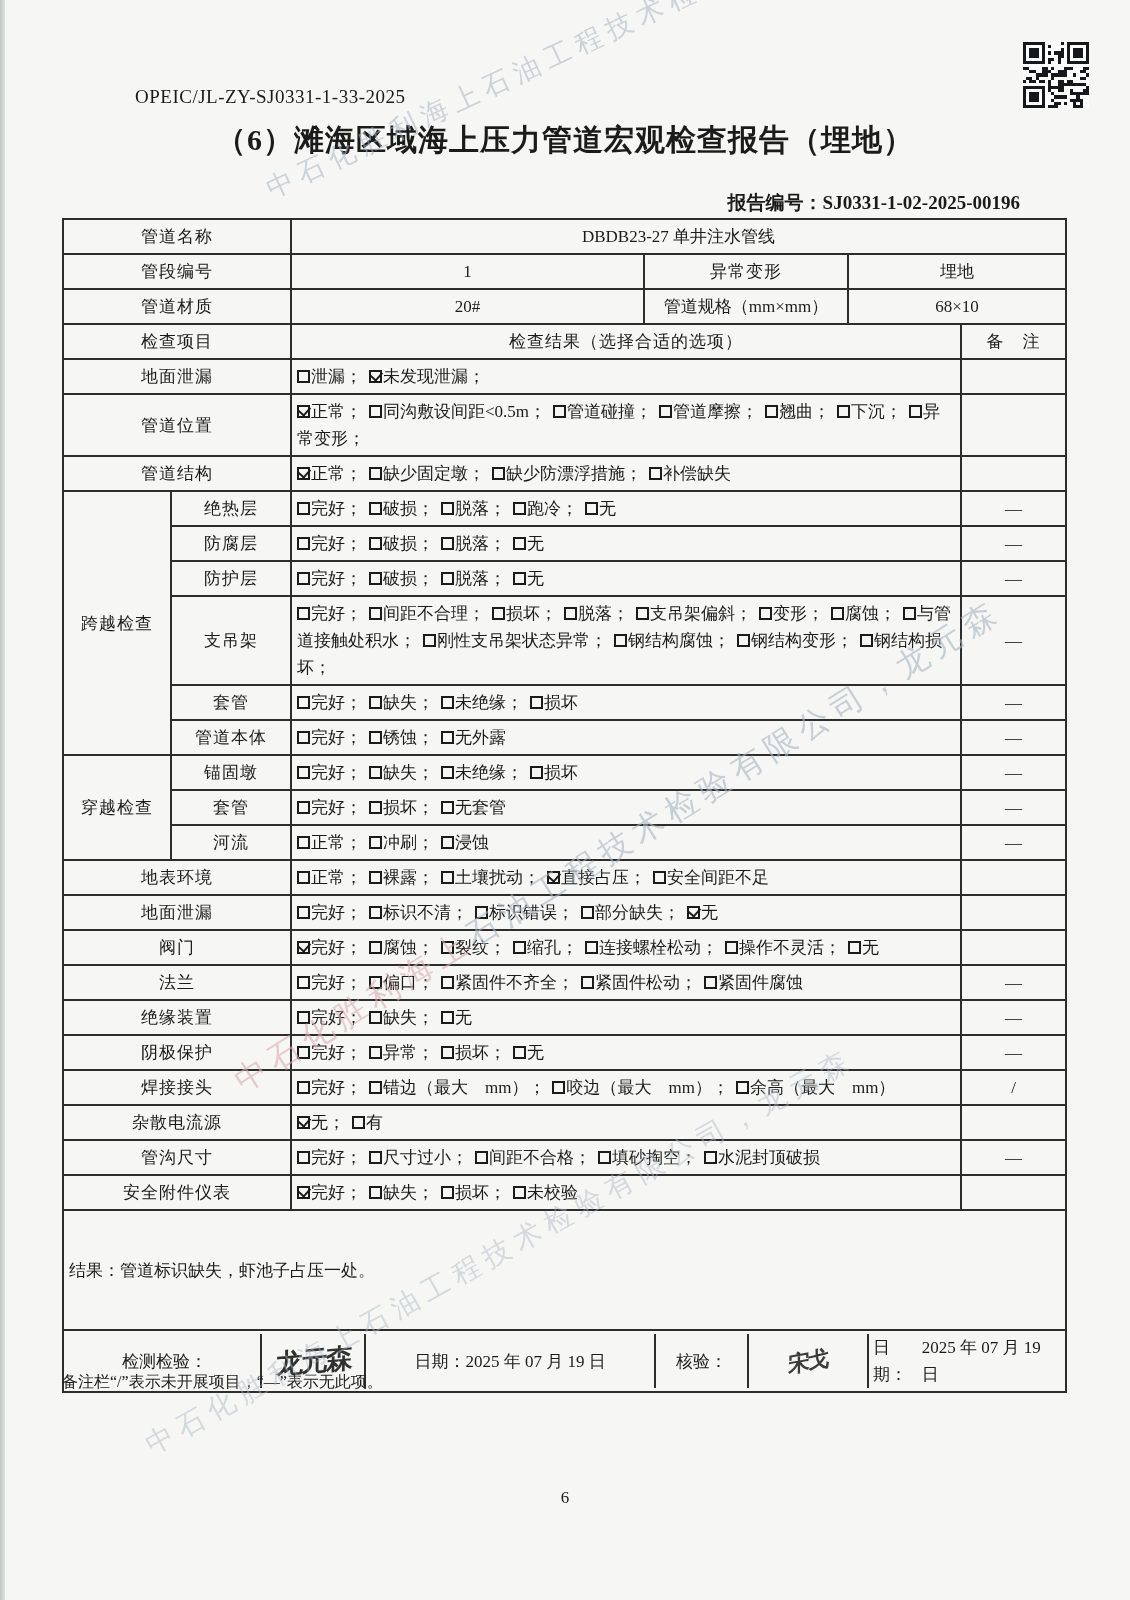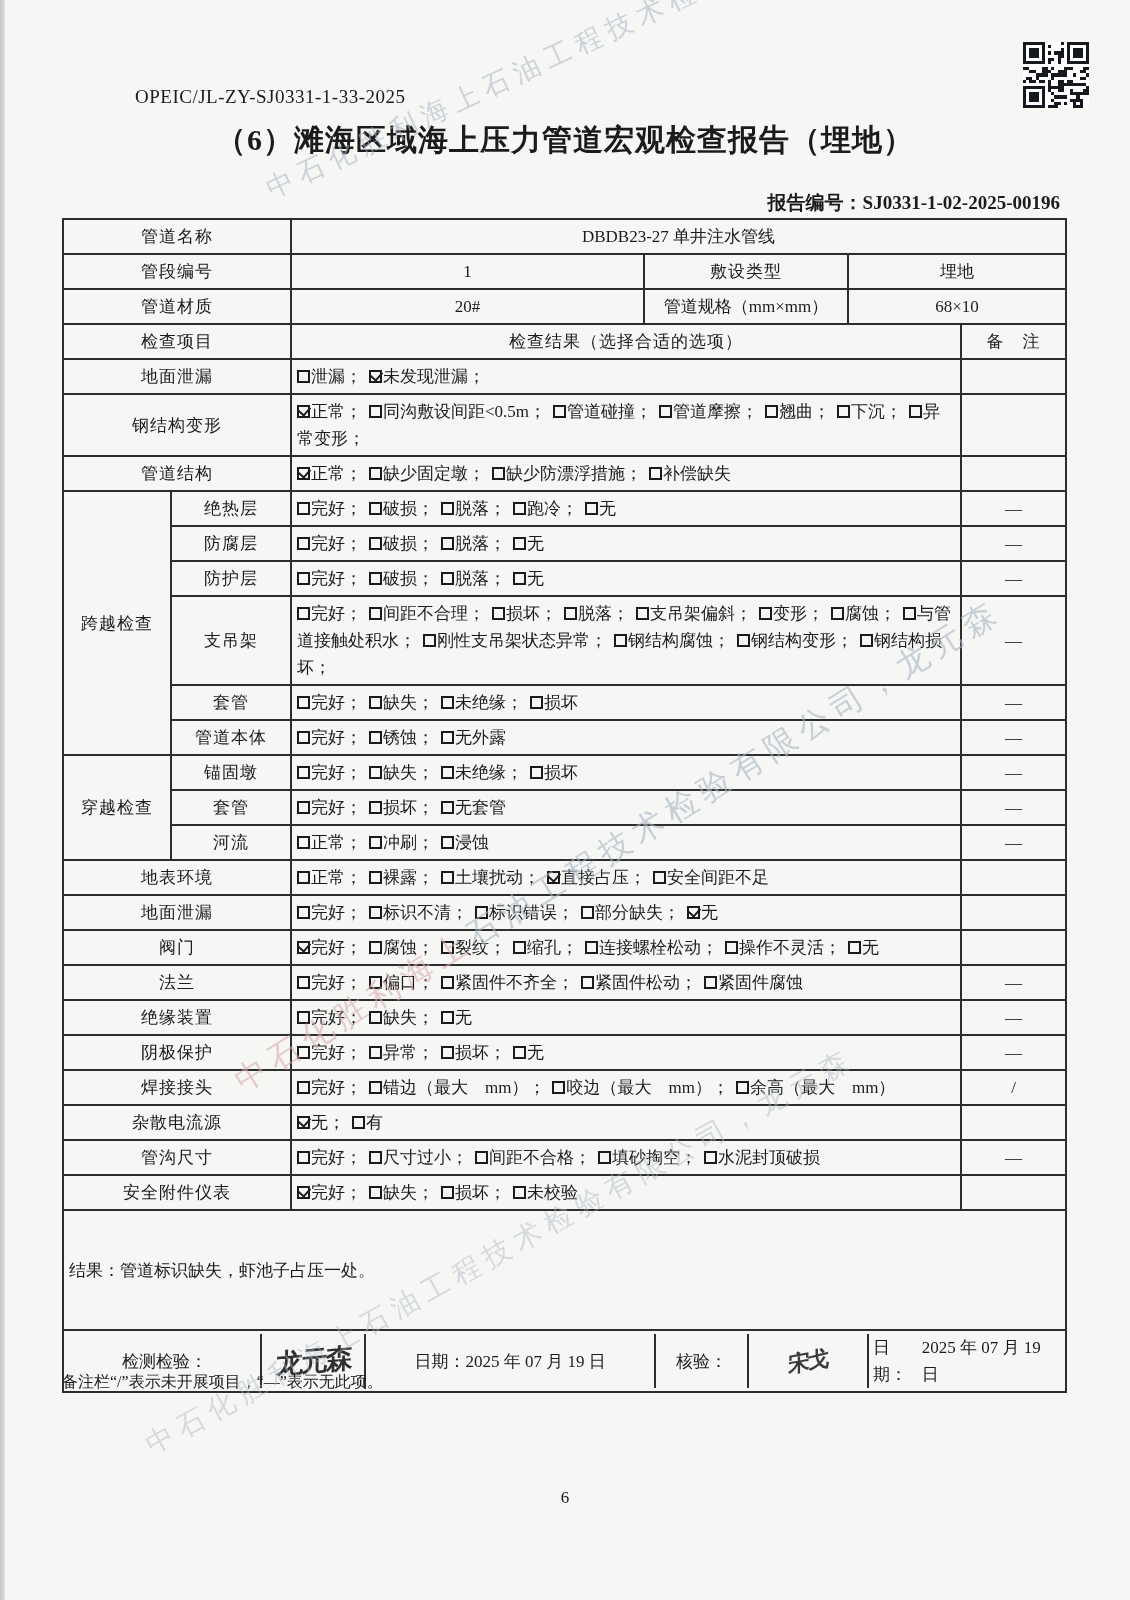--- a/index.html
+++ b/index.html
@@ -12,21 +12,21 @@
     background:var(--page-bg); overflow:hidden;
     font-family:"Liberation Serif","DejaVu Serif",serif;
     color:var(--text); font-size:17px;
   }
   .scan-edge{position:absolute;left:0;top:0;width:5px;height:100%;
     background:linear-gradient(90deg,#b7bcb8,#d9ddd9);opacity:.8;}
   .doc-code{position:absolute;left:135px;top:86px;font-size:19px;letter-spacing:.5px;}
   .title{position:absolute;left:0;top:120px;width:100%;text-align:center;
     font-size:30px;font-weight:bold;letter-spacing:1px;}
   .report-no{position:absolute;left:0;top:190px;width:1130px;box-sizing:border-box;
-    text-align:right;padding-right:70px;font-size:19px;font-weight:600;}
+    text-align:right;padding-right:110px;font-size:19px;font-weight:600;}
   .qr{position:absolute;left:1023px;top:42px;width:66px;height:66px;}
 
   table.report{
     position:absolute;left:62px;top:218px;width:1003px;
     border-collapse:collapse;table-layout:fixed;
     font-size:17px;
   }
   table.report td{
     border:2px solid var(--border); padding:3px 5px; line-height:27px;
     vertical-align:middle; word-break:break-all;
@@ -214,21 +214,21 @@
         <col style="width:105px">
     </colgroup>
     <tbody>
       <tr>
         <td colspan="2" class="c-label">管道名称</td>
         <td colspan="4" class="c-val">DBDB23-27 单井注水管线</td>
       </tr>
       <tr>
         <td colspan="2" class="c-label">管段编号</td>
         <td class="c-val">1</td>
-        <td class="c-label">敷设类型</td>
+        <td class="c-label">异常变形</td>
         <td colspan="2" class="c-val">埋地</td>
       </tr>
       <tr>
         <td colspan="2" class="c-label">管道材质</td>
         <td class="c-val">20#</td>
         <td class="c-label" style="letter-spacing:0">管道规格（mm×mm）</td>
         <td colspan="2" class="c-val">68×10</td>
       </tr>
       <tr>
         <td colspan="2" class="c-head">检查项目</td>
@@ -236,21 +236,21 @@
         <td class="c-head">备　注</td>
       </tr>
     </tbody>
     <tbody id="check-rows">
         <tr>
           <td class="c-label" colspan="2">地面泄漏</td>
           <td class="c-opts" colspan="3"><span class="opt"><span class="cb"></span><span>泄漏；</span></span><span class="opt"><span class="cb on"></span><span>未发现泄漏；</span></span></td>
           <td class="c-remark"></td>
         </tr>
         <tr>
-          <td class="c-label" colspan="2">钢结构变形</td>
+          <td class="c-label" colspan="2">管道位置</td>
           <td class="c-opts" colspan="3"><span class="opt"><span class="cb on"></span><span>正常；</span></span><span class="opt"><span class="cb"></span><span>同沟敷设间距&lt;0.5m；</span></span><span class="opt"><span class="cb"></span><span>管道碰撞；</span></span><span class="opt"><span class="cb"></span><span>管道摩擦；</span></span><span class="opt"><span class="cb"></span><span>翘曲；</span></span><span class="opt"><span class="cb"></span><span>下沉；</span></span><span class="opt"><span class="cb"></span><span>异常变形；</span></span></td>
           <td class="c-remark"></td>
         </tr>
         <tr>
           <td class="c-label" colspan="2">管道结构</td>
           <td class="c-opts" colspan="3"><span class="opt"><span class="cb on"></span><span>正常；</span></span><span class="opt"><span class="cb"></span><span>缺少固定墩；</span></span><span class="opt"><span class="cb"></span><span>缺少防漂浮措施；</span></span><span class="opt"><span class="cb"></span><span>补偿缺失</span></span></td>
           <td class="c-remark"></td>
         </tr>
         <tr>
           <td class="c-group" rowspan="6">跨越检查</td>

